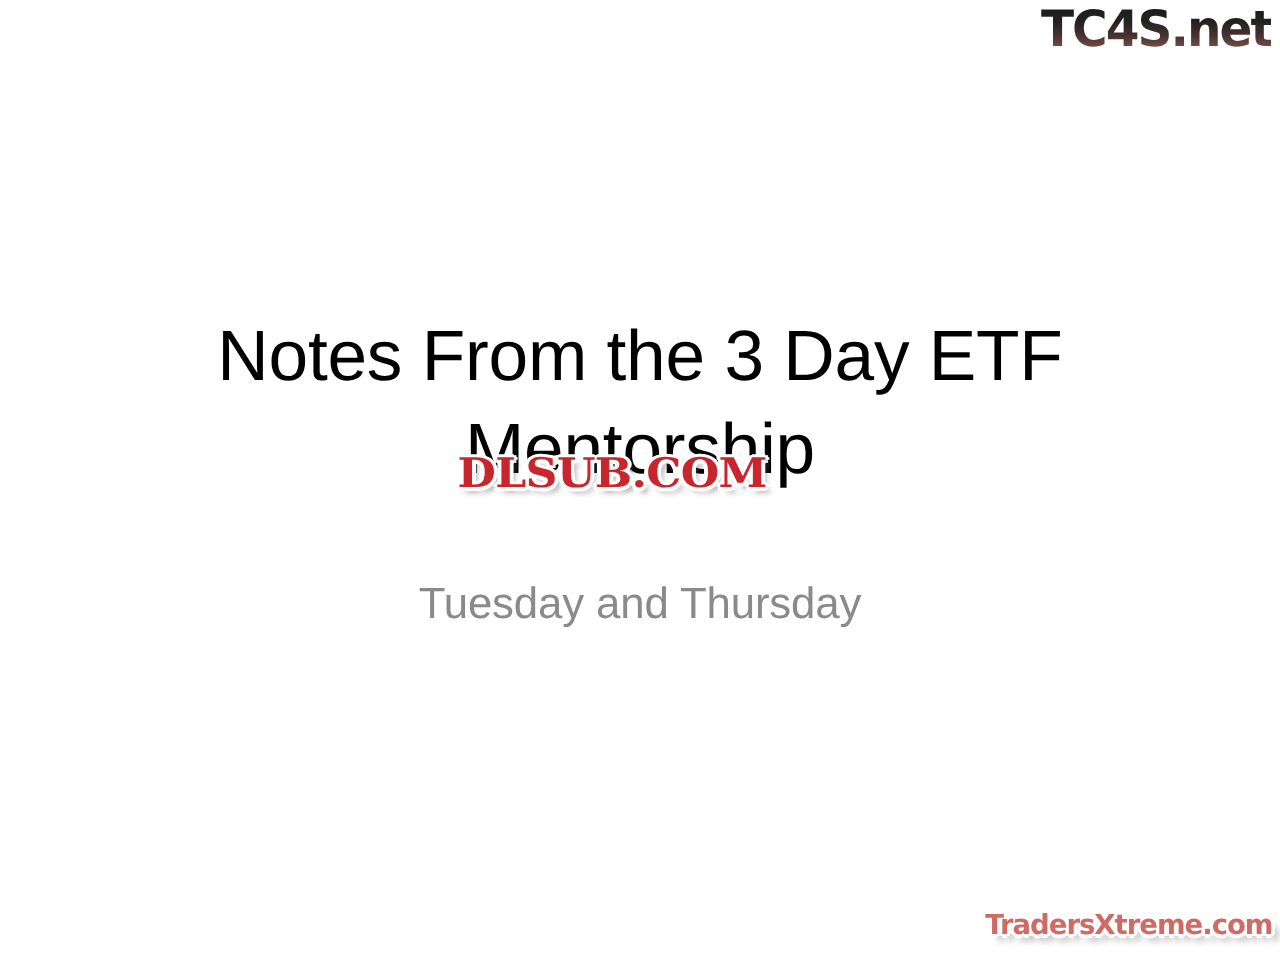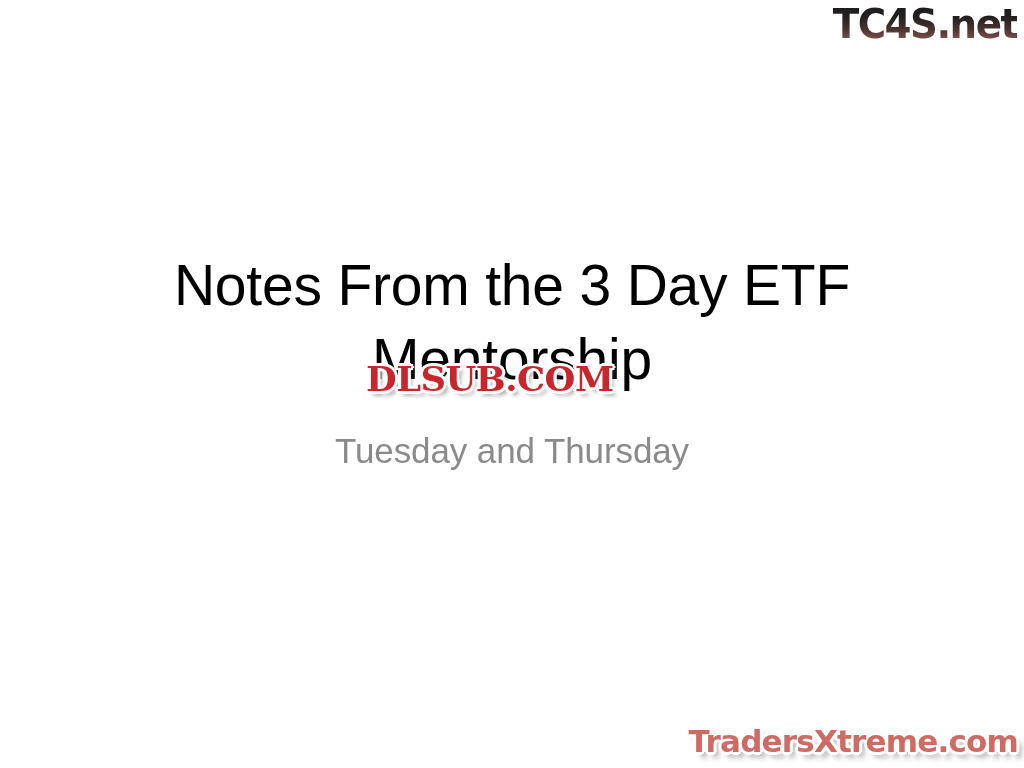--- a/index.html
+++ b/index.html
@@ -34,21 +34,21 @@
     color: #000000;
     letter-spacing: -0.2px;
     padding: 0 150px;
     margin: 0;
     -webkit-font-smoothing: antialiased;
   }
 
   .subtitle-block {
     position: absolute;
     left: 0;
-    top: 428px;
+    top: 460px;
     width: 1024px;
     text-align: center;
   }
 
   .slide-subtitle {
     font-family: "Liberation Sans", sans-serif;
     font-weight: 400;
     font-size: 35px;
     line-height: 46px;
     color: #8a8a8a;
@@ -112,21 +112,21 @@
        4px  5px 4px rgba(90,90,90,0.45);
   }
 
   
   .tx-mark {
     position: absolute;
     right: 6px;
     bottom: 6px;
     font-family: "DejaVu Sans", sans-serif;
     font-weight: 700;
-    font-size: 31px;
+    font-size: 22px;
     line-height: 42px;
     letter-spacing: -0.8px;
     color: #cf6b64;
     white-space: nowrap;
     text-shadow:
       -2px  0   0 #ffffff,
        2px  0   0 #ffffff,
        0   -2px 0 #ffffff,
        0    2px 0 #ffffff,
       -2px -2px 0 #ffffff,

